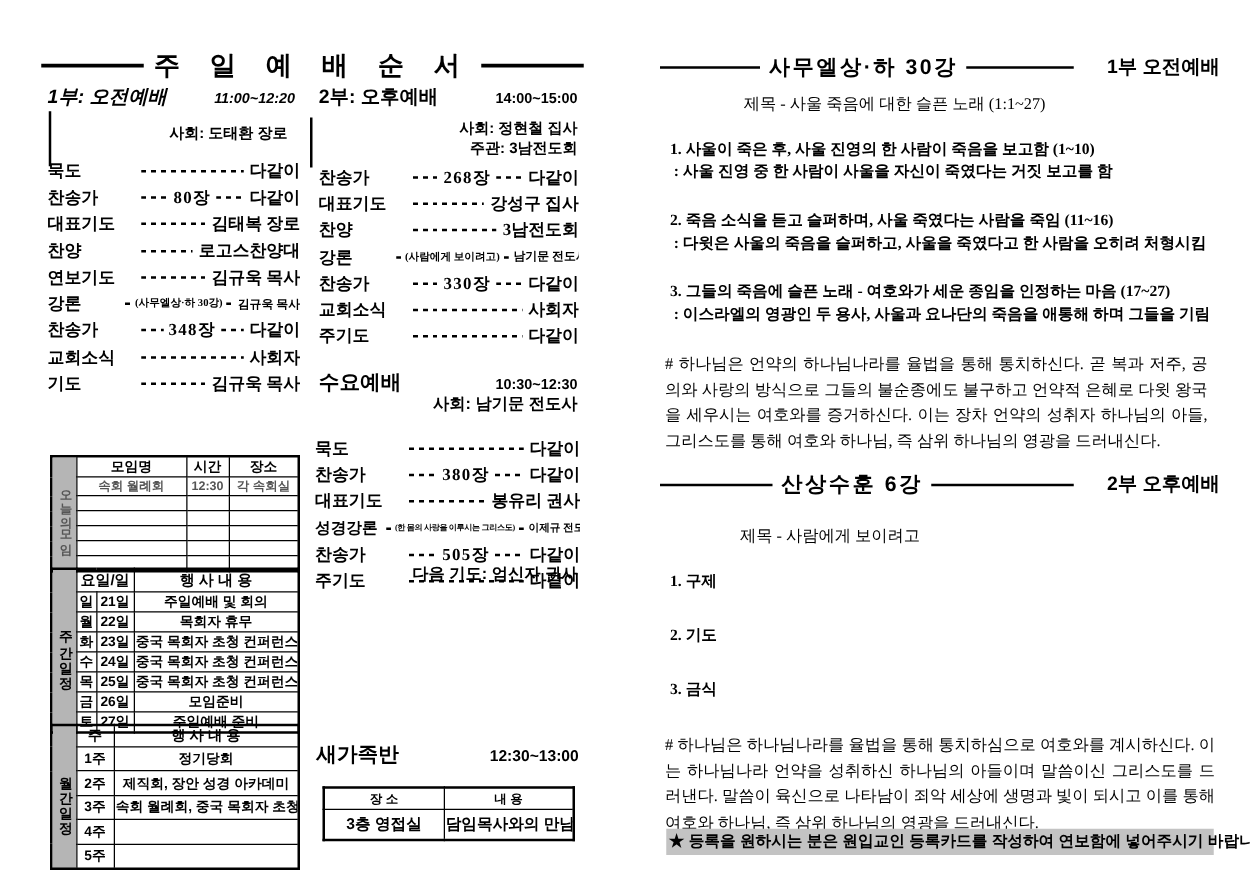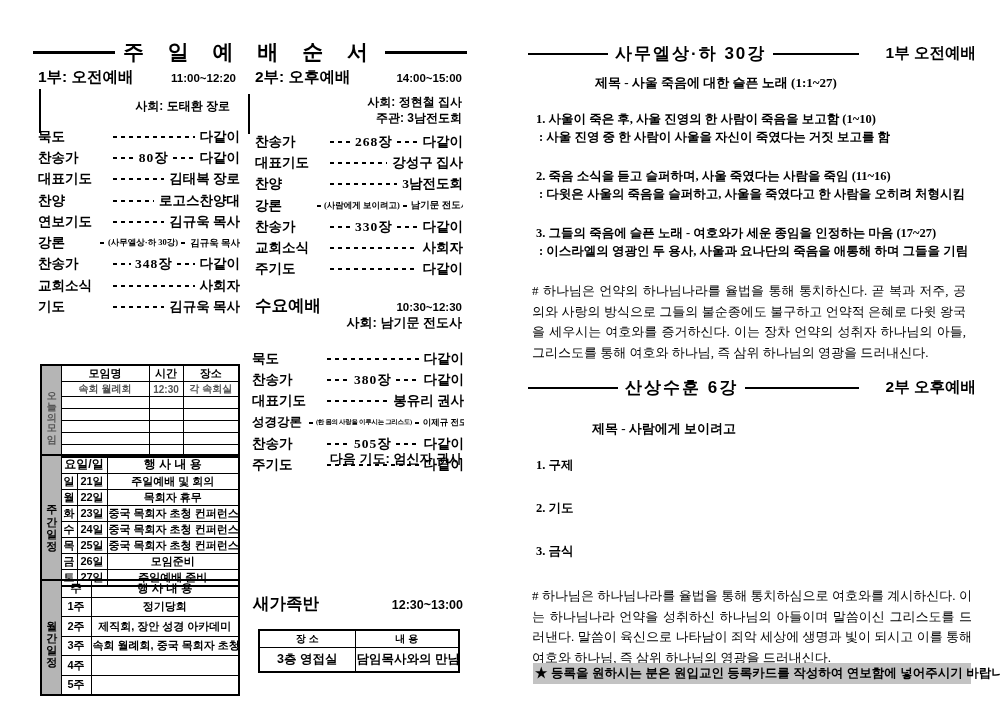--- a/index.html
+++ b/index.html
@@ -58,21 +58,21 @@
   .today th { height:13px; font-size:11px; }
   .today td { height:12px; font-size:10px; color:#555; }
   .week th { height:15px; font-size:12px; }
   .week td { height:15px; font-size:11px; }
   .month th { height:17px; font-size:11.5px; }
   .month td { height:19.5px; font-size:11px; }
   .newc th { height:17px; font-size:10px; }
   .newc td { height:25px; font-size:12.5px; }
 
   
-  .subhead { font-weight:bold; font-size:13px; white-space:nowrap; }
+  .subhead { font-weight:normal; font-size:13px; white-space:nowrap; }
   .point { margin-bottom:21px; }
   .pmain { font-weight:bold; font-size:12.5px; line-height:18px; white-space:nowrap; }
   .psub { font-weight:bold; font-size:12.5px; line-height:18px; padding-left:3px; white-space:nowrap; }
   .points2 .point { margin-bottom:25px; }
   .note { font-weight:normal; font-size:13px; line-height:1.58; text-align:justify; }
   .star-note { background:#c3c3c3; font-family:"Liberation Sans",sans-serif; font-weight:bold;
     font-size:12.5px; text-align:center; padding:2px 2px; white-space:nowrap; }
 </style>
 </head>
 <body>
@@ -80,21 +80,21 @@
 <div class="sheet">
 
   <div class="page" id="page-left">
 
     <div class="abs title-row" style="left:33px; top:38px; width:434px;">
       <div class="trule"></div>
       <div class="main-title">주 일 예 배 순 서</div>
       <div class="trule"></div>
     </div>
 
-    <div class="abs svc-head" style="left:38px; top:67px; width:198px;">
+    <div class="abs svc-head" style="left:38px; top:67px; width:198px;font-style:italic;">
       <span class="svc-name">1부: 오전예배</span>
       <span class="svc-time">11:00~12:20</span>
     </div>
     <div class="abs vbar" style="left:39px; top:89px; height:44px;"></div>
     <div class="abs chair" style="left:48px; top:98px; width:182px;">사회: 도태환 장로</div>
 
     <div class="abs svc-head" style="left:255px; top:67px; width:207px;">
       <span class="svc-name">2부: 오후예배</span>
       <span class="svc-time">14:00~15:00</span>
     </div>

